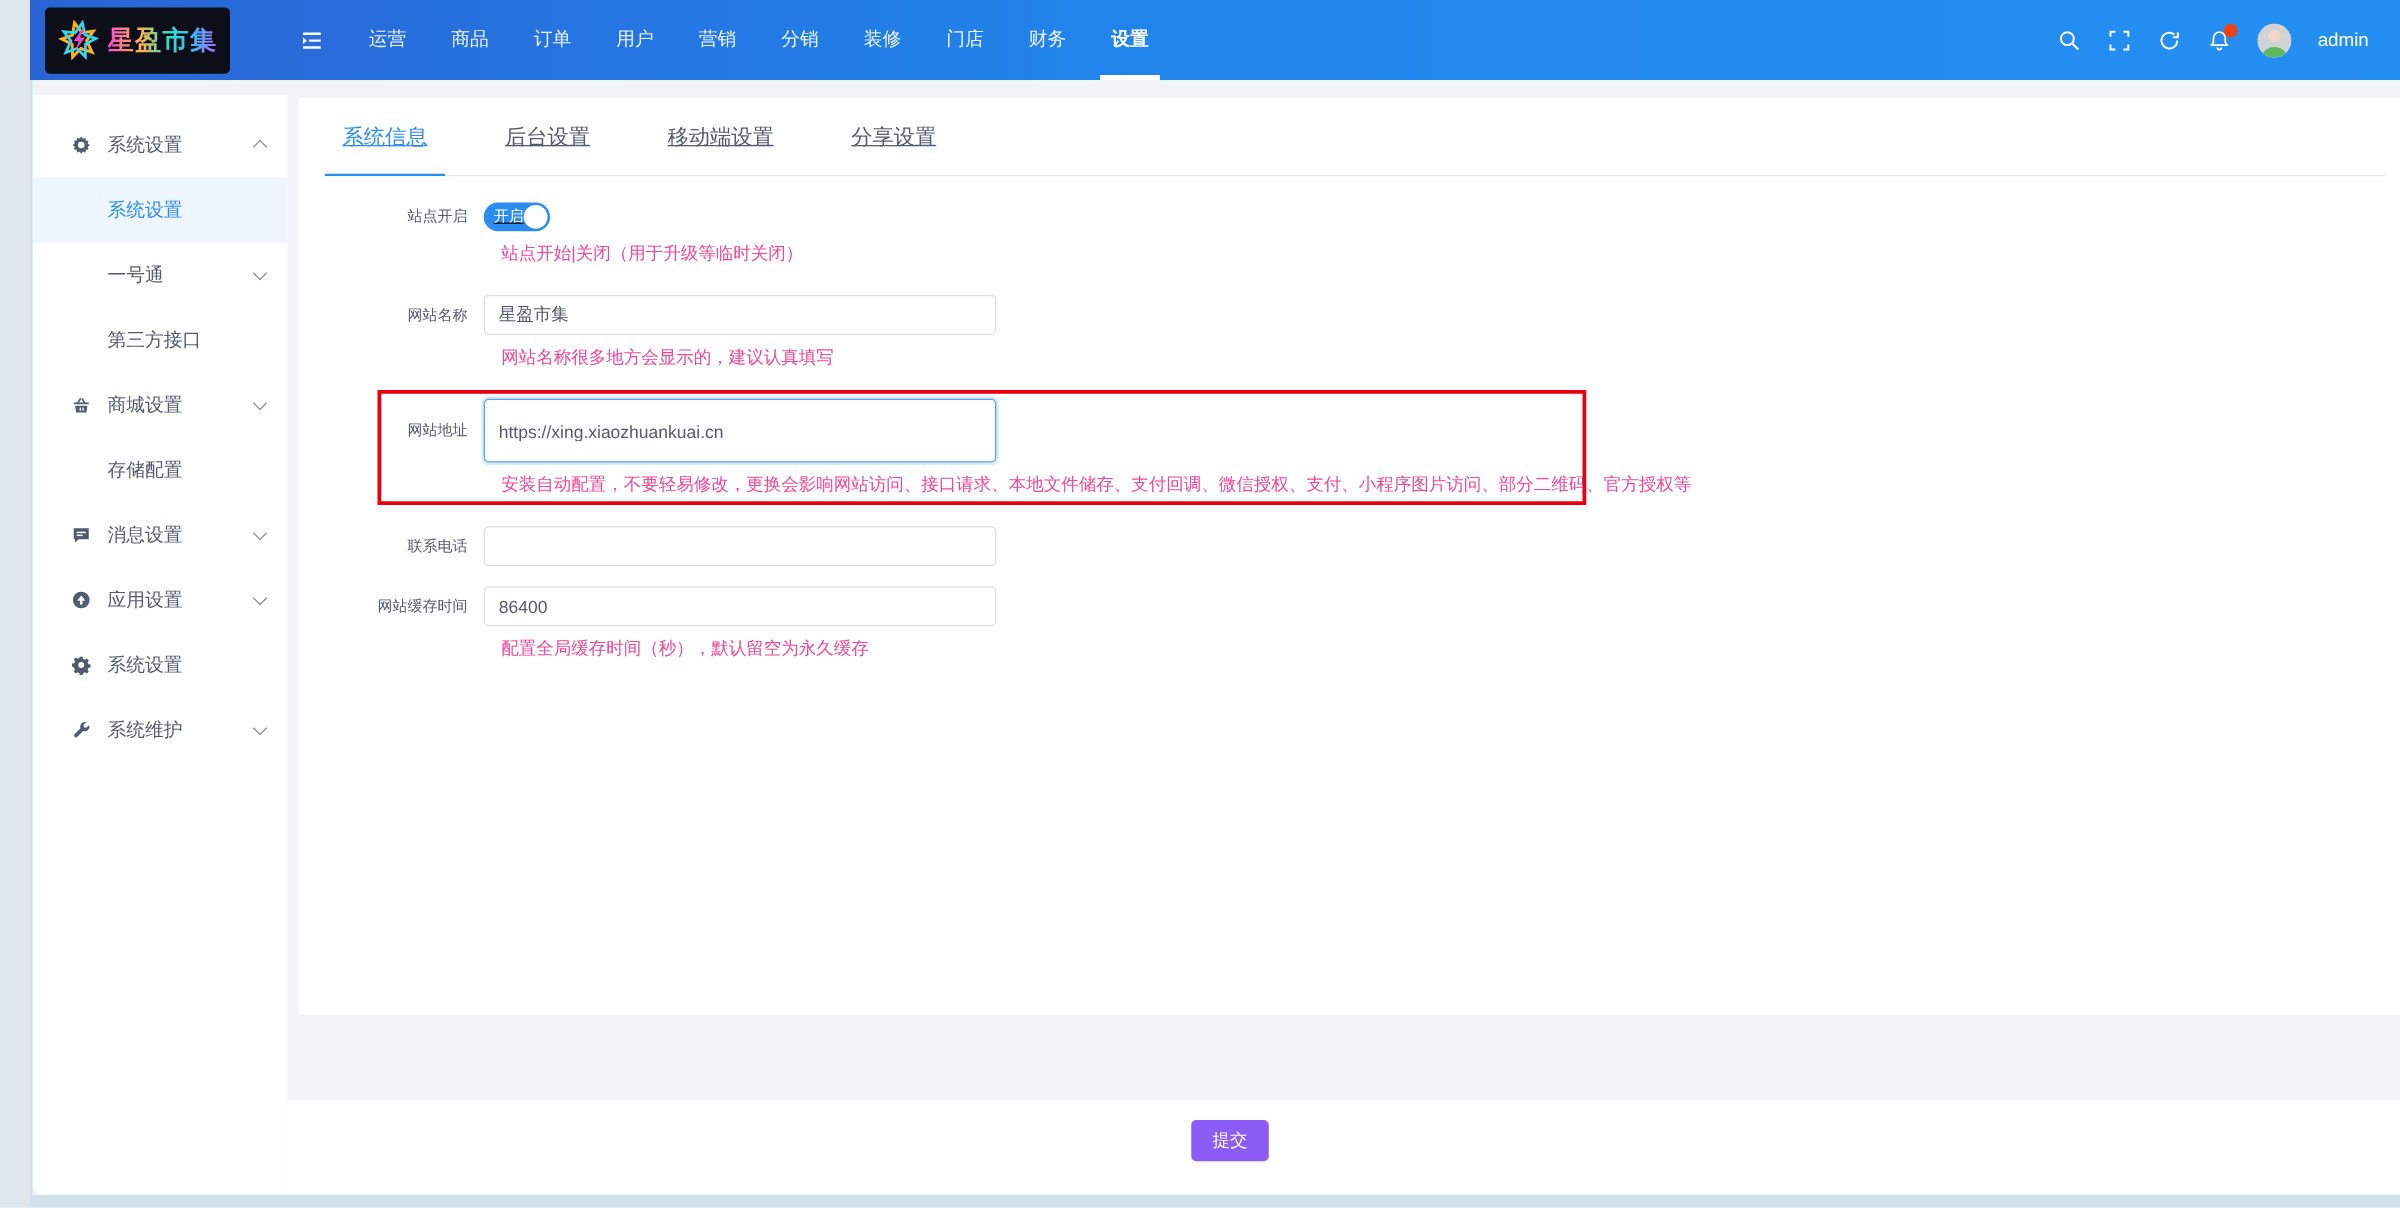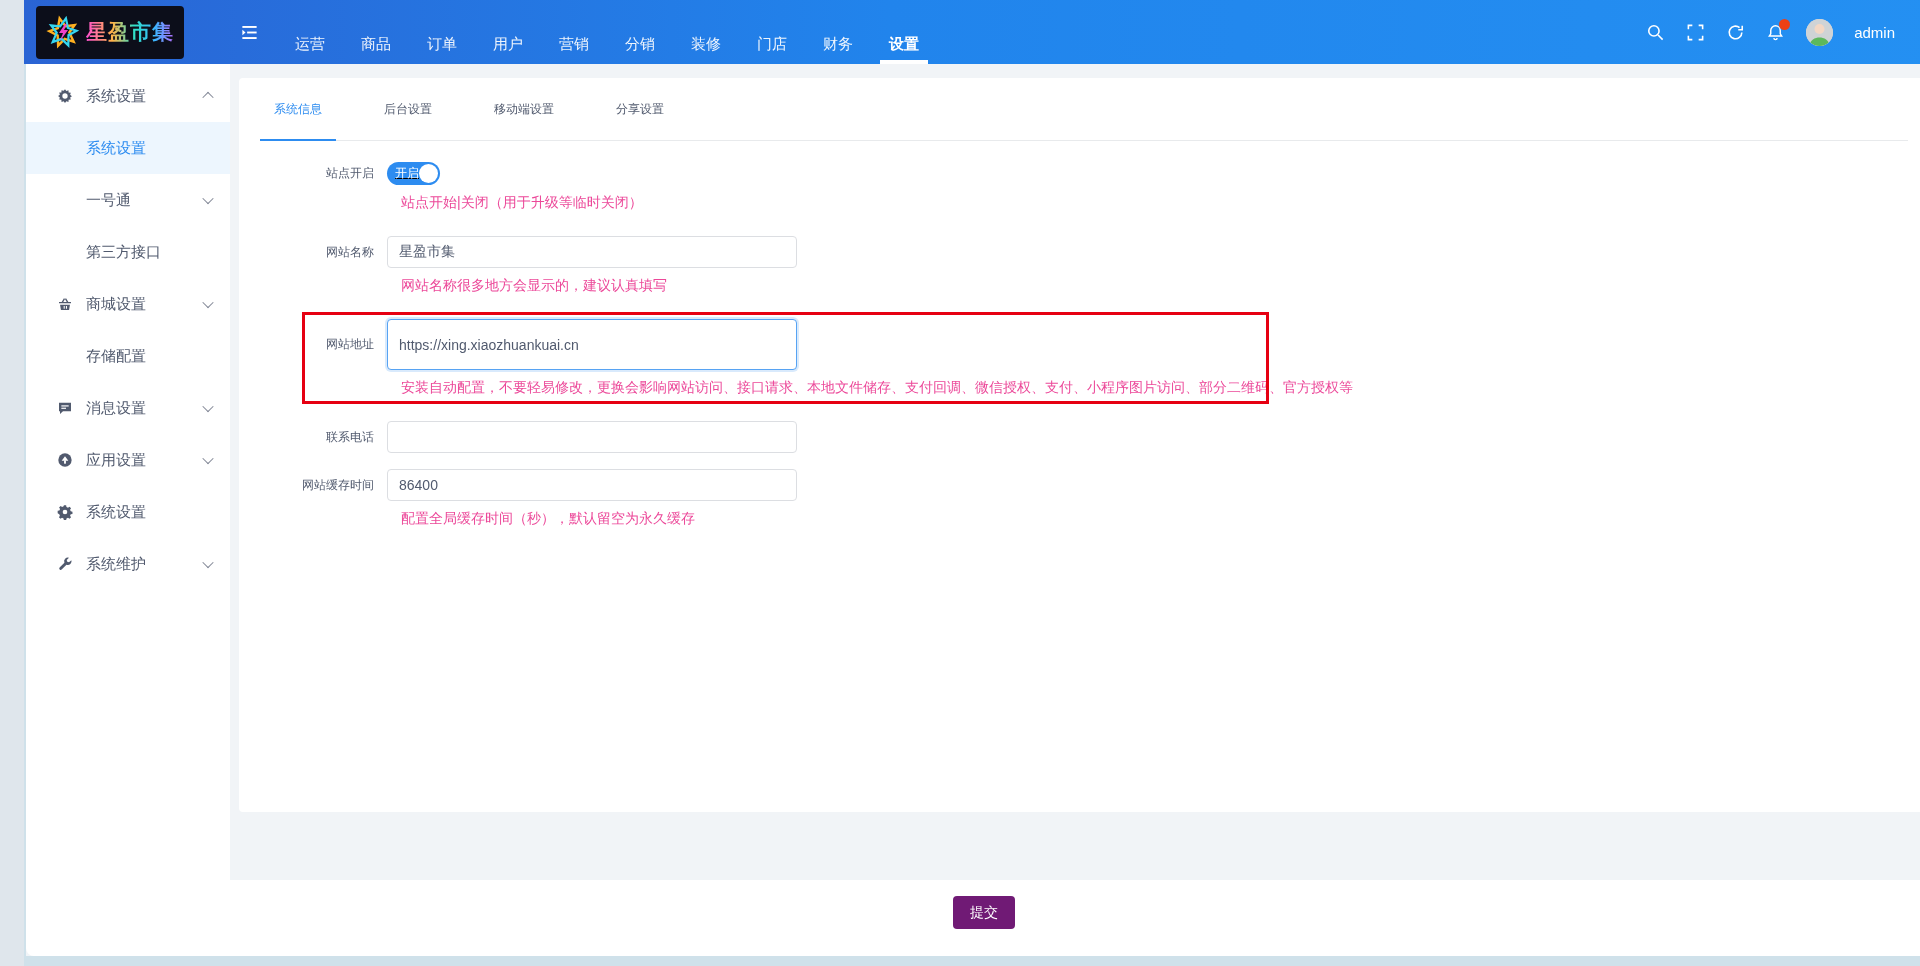--- a/index.html
+++ b/index.html
@@ -11,59 +11,59 @@
   .navbar { position:absolute; top:0; left:0; width:1920px; height:64px;
     background:linear-gradient(90deg,#2a64d4 0%,#2184ec 45%,#2490f2 100%);
     display:flex; align-items:center; z-index:5; }
   .logo { width:148px; height:53px; margin-left:12px; margin-top:0; background:#0c0e1a;
     border-radius:4px; display:flex; align-items:center; justify-content:center; gap:6px; flex:none; cursor:pointer; }
   .logo-text { font-size:21px; font-weight:bold; letter-spacing:1px;
     background:linear-gradient(90deg,#ff4fd0 0%,#ffb347 30%,#2fe0c8 55%,#3ab6ff 78%,#b46bff 100%);
     -webkit-background-clip:text; background-clip:text; color:transparent; }
   .collapse-btn { margin-left:56px; color:#fff; flex:none; cursor:pointer; display:flex; }
   .nav-menu { display:flex; align-items:center; height:64px; margin-left:22px; }
-  .nav-item { position:relative; height:64px; line-height:64px; padding:12px 14px; margin-right:8px;
+  .nav-item { position:relative; height:64px; line-height:64px; padding:0 14px; margin-right:8px;
     color:rgba(255,255,255,.92); font-size:15px; cursor:pointer; }
   .nav-item.active { font-weight:bold; color:#fff;font-family:Liberation Serif, serif; }
   .nav-item.active::after { content:""; position:absolute; left:50%; transform:translateX(-50%);
     bottom:0; width:48px; height:4px; background:#fff; }
   .nav-right { position:absolute; right:12px; top:0; height:64px; display:flex; align-items:center; gap:21px; color:#fff; }
   .hicon { width:19px; height:19px; display:flex; cursor:pointer; position:relative; }
   .hicon svg { width:100%; height:100%; }
   .badge-dot { position:absolute; top:-4px; right:-5px; width:11px; height:11px; border-radius:50%; background:#ed4014; }
   .avatar { width:27px; height:27px; border-radius:50%; background:#d9d9d9; overflow:hidden; flex:none; cursor:pointer; }
   .admin-name { font-size:15px; cursor:pointer; }
   .kebab { display:flex; flex-direction:column; gap:3px; padding:4px 6px; cursor:pointer; }
   .kebab i { width:4px; height:4px; border-radius:50%; background:#fff; }
 
   
   .edge-left  { position:absolute; left:0; top:64px; bottom:10px; width:2px;  background:#cfe1ea; z-index:4; }
   .edge-right { position:absolute; right:0; top:64px; bottom:10px; width:7px; background:#cfe1ea; z-index:4; }
   .edge-bottom{ position:absolute; left:0; right:0; bottom:0; height:10px;    background:#cfe1ea; z-index:4; }
 
   
-  .sidebar { position:absolute; left:2px; top:56px; bottom:10px; width:204px; background:#fff;
+  .sidebar { position:absolute; left:2px; top:76px; bottom:10px; width:204px; background:#fff;
     border-bottom-left-radius:8px; padding-top:14px; z-index:3; }
   .side-item { height:52px; display:flex; align-items:center; padding:0 18px 0 31px;
     font-size:15px; color:#515a6e; cursor:pointer; }
   .side-item .s-icon { width:16px; height:16px; margin-right:13px; color:#515a6e; flex:none; display:flex; }
   .side-item .s-icon svg { width:100%; height:100%; }
   .side-sub { padding-left:60px; }
   .side-sub.active { background:#edf6fe; color:#2d8cf0; }
   .chev { width:8px; height:8px; border-right:1.6px solid #808695; border-bottom:1.6px solid #808695;
     margin-left:auto; flex:none; }
   .chev.down { transform:rotate(45deg) translate(-1px,-1px); }
   .chev.up { transform:rotate(-135deg) translate(-1px,-1px); }
 
   
   .card { position:absolute; left:215px; top:78px; width:1690px; height:734px; background:#fff;
     border-radius:4px; padding:0 21px; z-index:2; }
   .tabs { height:63px; border-bottom:1px solid #e8eaec; display:flex; align-items:center; }
-  .tab { height:63px; line-height:63px; padding:0 14px; margin-right:34px; font-size:12px;
-    color:#515a6e; cursor:pointer; }
+  .tab { height:63px; line-height:63px; padding:0 14px; margin-right:34px; font-size:17px;
+    color:#515a6e; cursor:pointer;text-decoration:underline; }
   .tab.active { color:#2d8cf0; box-shadow:inset 0 -2px 0 #2d8cf0; }
 
   
   .form { padding:21px 0 0 14px; }
   .frow { margin-bottom:24px; }
   .frow.tight { margin-bottom:16px; }
   .fctrl { display:flex; align-items:center; }
   .flabel { width:100px; text-align:right; margin-right:13px; font-size:12px; color:#515a6e; flex:none; }
   .finput { width:410px; height:32px; border:1px solid #dcdee2; border-radius:4px; padding:0 11px;
     font-size:14px; color:#515a6e; background:#fff; outline:none; font-family:inherit; }
@@ -75,21 +75,21 @@
   .switch .sw-knob { position:absolute; right:2px; top:2px; width:19px; height:19px; border-radius:50%; background:#fff; }
 
   
   .annotation-red { position:absolute; left:278px; top:312px; width:967px; height:92px;
     border:3px solid #e60012; z-index:6; }
 
   
   .footer { position:absolute; left:206px; top:880px; right:10px; height:76px; background:#fff;
     border-bottom-right-radius:8px; z-index:2; }
   .submit-btn { position:absolute; left:960px; top:896px; transform:translateX(-50%);
-    min-width:62px; height:33px; padding:0 16px; background:#701a75; border:none; border-radius:4px;
+    min-width:62px; height:33px; padding:0 16px; background:#8b5cf6; border:none; border-radius:4px;
     color:#fff; font-size:14px; cursor:pointer; font-family:inherit; z-index:7; }
 </style>
 </head>
 <body>
 
 <div class="app">
 
   <header class="navbar">
     <div class="logo">
       <span style="display:flex;">

